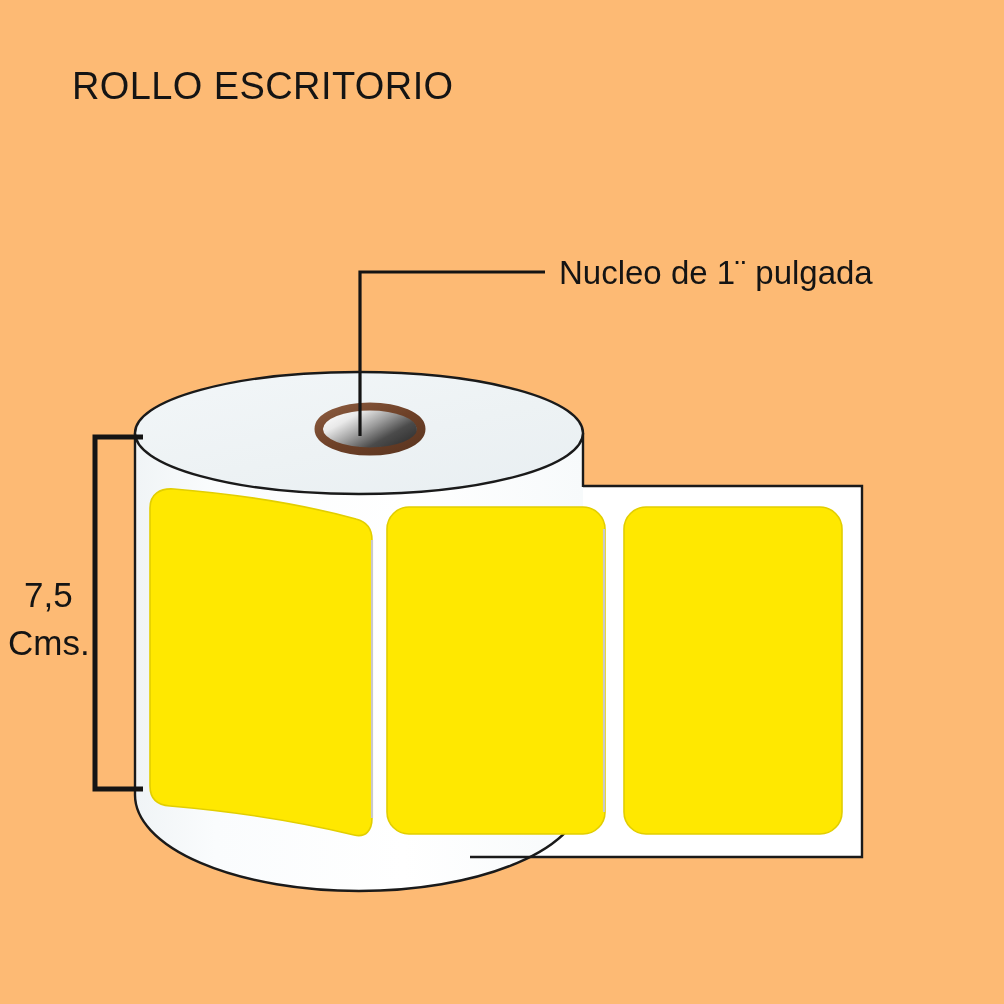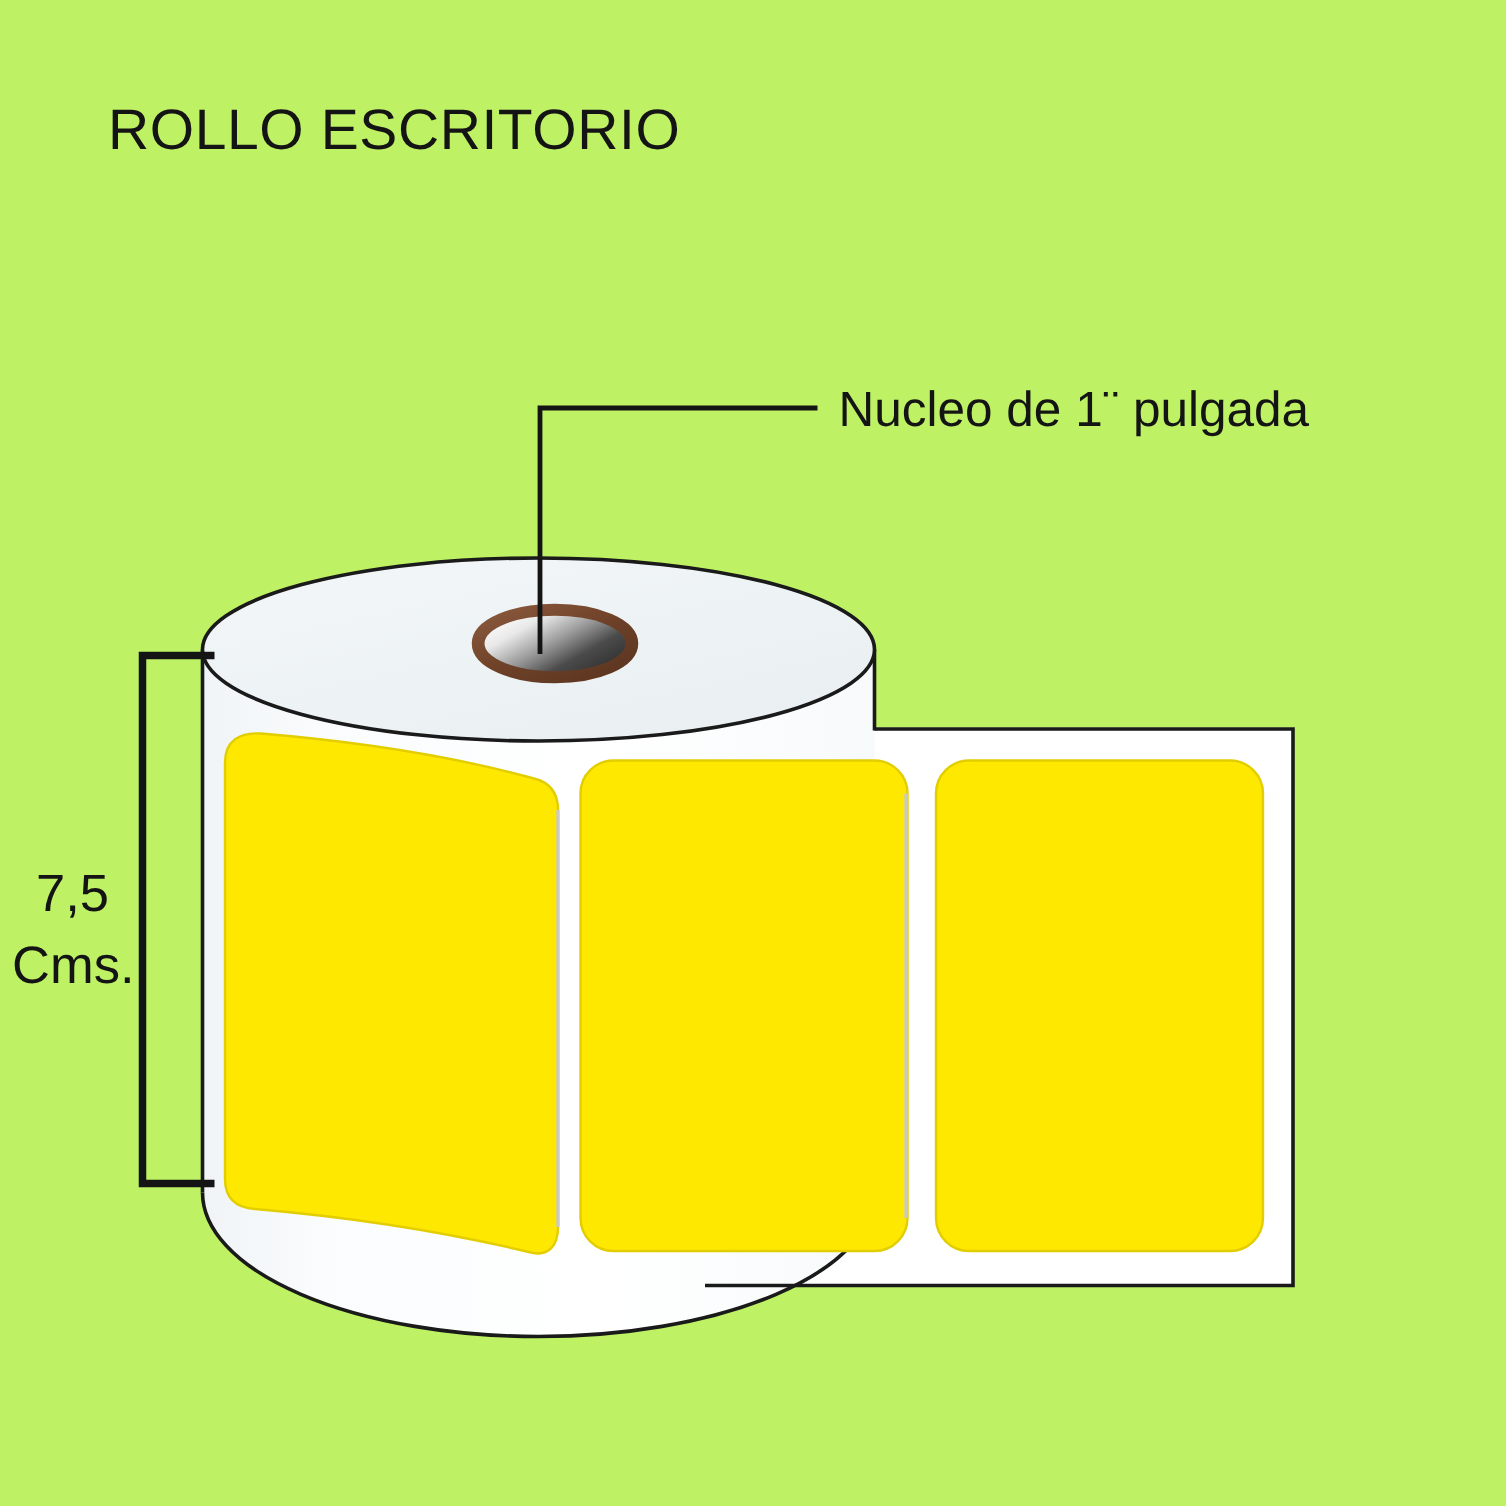--- a/index.html
+++ b/index.html
@@ -12,21 +12,21 @@
     width: 1004px;
     height: 1004px;
     overflow: hidden;
     font-family: "Liberation Sans", sans-serif;
     position: relative;
   }
   #stage {
     position: relative;
     width: 1004px;
     height: 1004px;
-    background: #bef264;
+    background: #fdba74;
   }
   #diagram {
     position: absolute;
     left: 0;
     top: 0;
     width: 1004px;
     height: 1004px;
     display: block;
   }
   .ttl {

